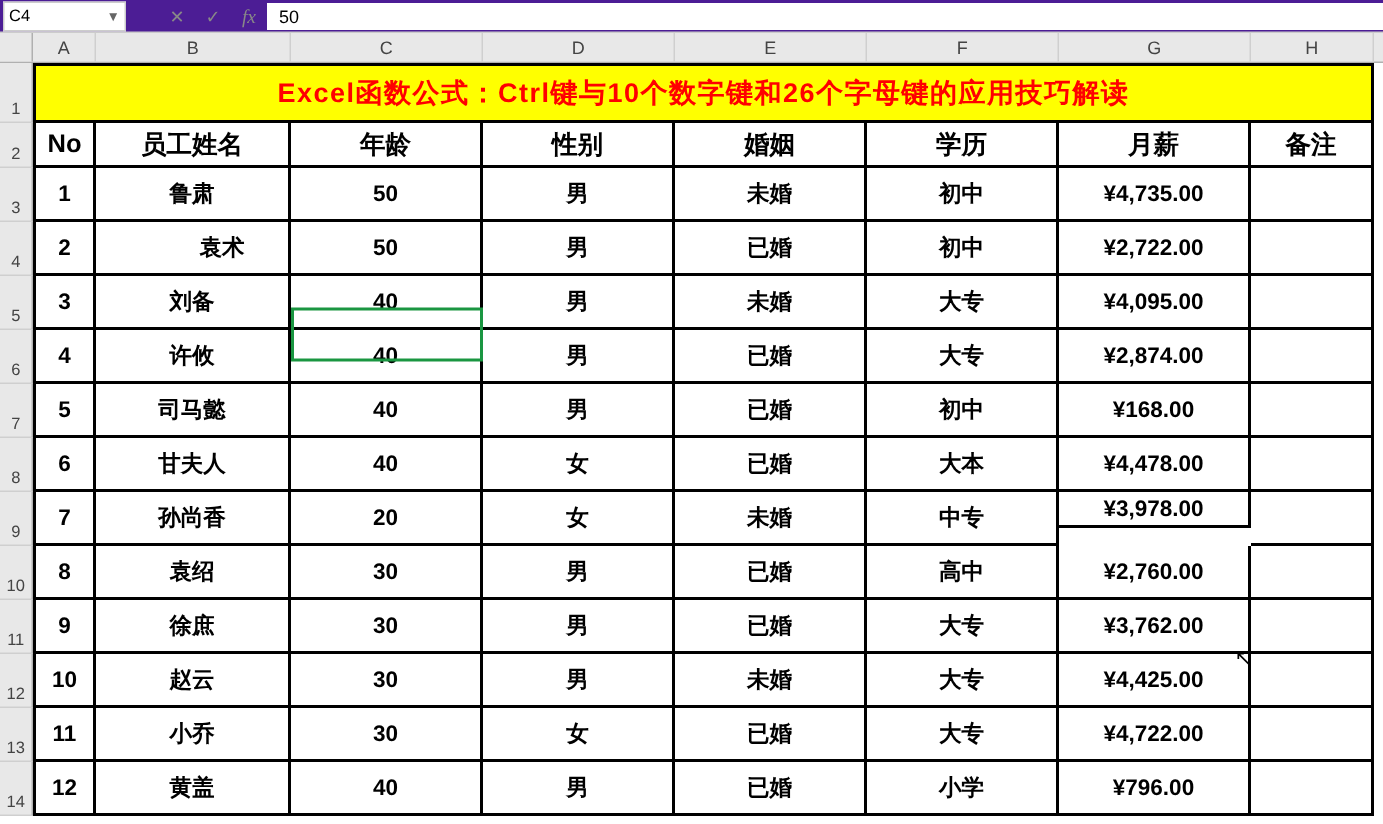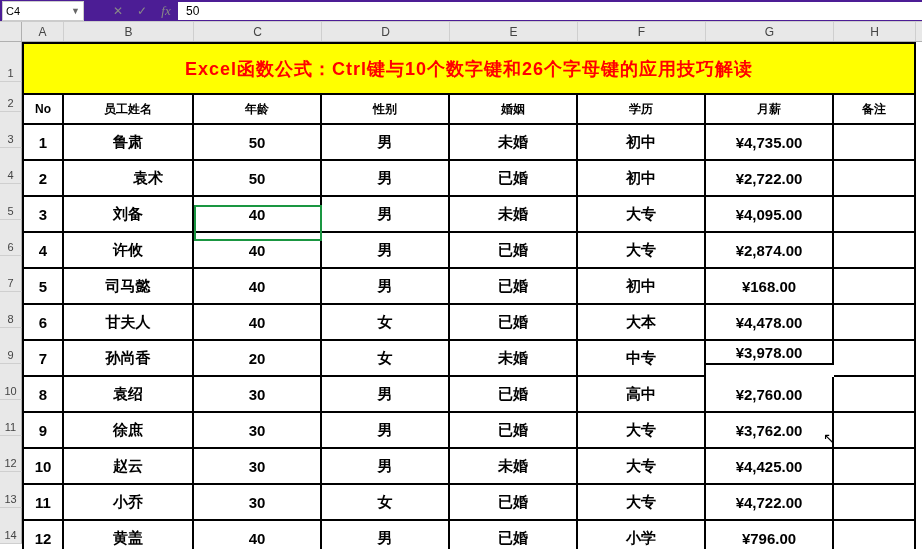--- a/index.html
+++ b/index.html
@@ -21,21 +21,21 @@
     .grid-body { display: flex; }
     .row-headers { width: 22px; }
     .row-h { text-align: center; font-size: 11px; background: #e8e8e8; border-right: 1px solid #b0b0b0; border-bottom: 1px solid #cfcfcf; display: flex; align-items: flex-end; justify-content: center; padding-bottom: 2px; color: #444; }
     
     .cells { flex: 1; }
     .cell-row { display: flex; }
     .cell { border-right: 2px solid #000; border-bottom: 2px solid #000; display: flex; align-items: center; justify-content: center; font-size: 15px; font-weight: bold; background: #fff; overflow: hidden; }
     .cell.first-col { border-left: 2px solid #000; }
     
     .title-cell { background: #ffff00; color: #ff0000; font-size: 18px; font-weight: bold; letter-spacing: 1px; }
-    .header-cell { font-size: 12px; font-weight: bold; }
+    .header-cell { font-size: 17px; font-weight: bold; }
     .data-cell { font-weight: bold; font-size: 15px; }
     
     .active-cell-overlay { position: absolute; border: 2px solid #1a9641; pointer-events: none; }
     
     .cursor-ico { position: absolute; font-size: 14px; color: #000; pointer-events: none; }
     
     .cA { width: 42px; } .cB { width: 130px; } .cC { width: 128px; } .cD { width: 128px; }
     .cE { width: 128px; } .cF { width: 128px; } .cG { width: 128px; } .cH { width: 82px; }
   </style>
 </head>
@@ -80,21 +80,21 @@
         <div class="row-h" style="height: 36px;">8</div>
         <div class="row-h" style="height: 36px;">9</div>
         <div class="row-h" style="height: 36px;">10</div>
         <div class="row-h" style="height: 36px;">11</div>
         <div class="row-h" style="height: 36px;">12</div>
         <div class="row-h" style="height: 36px;">13</div>
         <div class="row-h" style="height: 36px;">14</div>
       </div>
     <div class="cells" id="cells">
         <div class="cell-row">
-          <div class="cell title-cell first-col" style="height: 53px; width: 894px; border-top: 2px solid rgb(0, 0, 0);">Excel函数公式：Ctrl键与10个数字键和26个字母键的应用技巧解读</div>
+          <div class="cell title-cell first-col" style="height: 40px; width: 894px; border-top: 2px solid rgb(0, 0, 0);">Excel函数公式：Ctrl键与10个数字键和26个字母键的应用技巧解读</div>
         </div>
         <div class="cell-row">
           <div class="cell header-cell cA first-col" style="height: 30px;">No</div>
           <div class="cell header-cell cB" style="height: 30px;">员工姓名</div>
           <div class="cell header-cell cC" style="height: 30px;">年龄</div>
           <div class="cell header-cell cD" style="height: 30px;">性别</div>
           <div class="cell header-cell cE" style="height: 30px;">婚姻</div>
           <div class="cell header-cell cF" style="height: 30px;">学历</div>
           <div class="cell header-cell cG" style="height: 30px;">月薪</div>
           <div class="cell header-cell cH" style="height: 30px;">备注</div>

